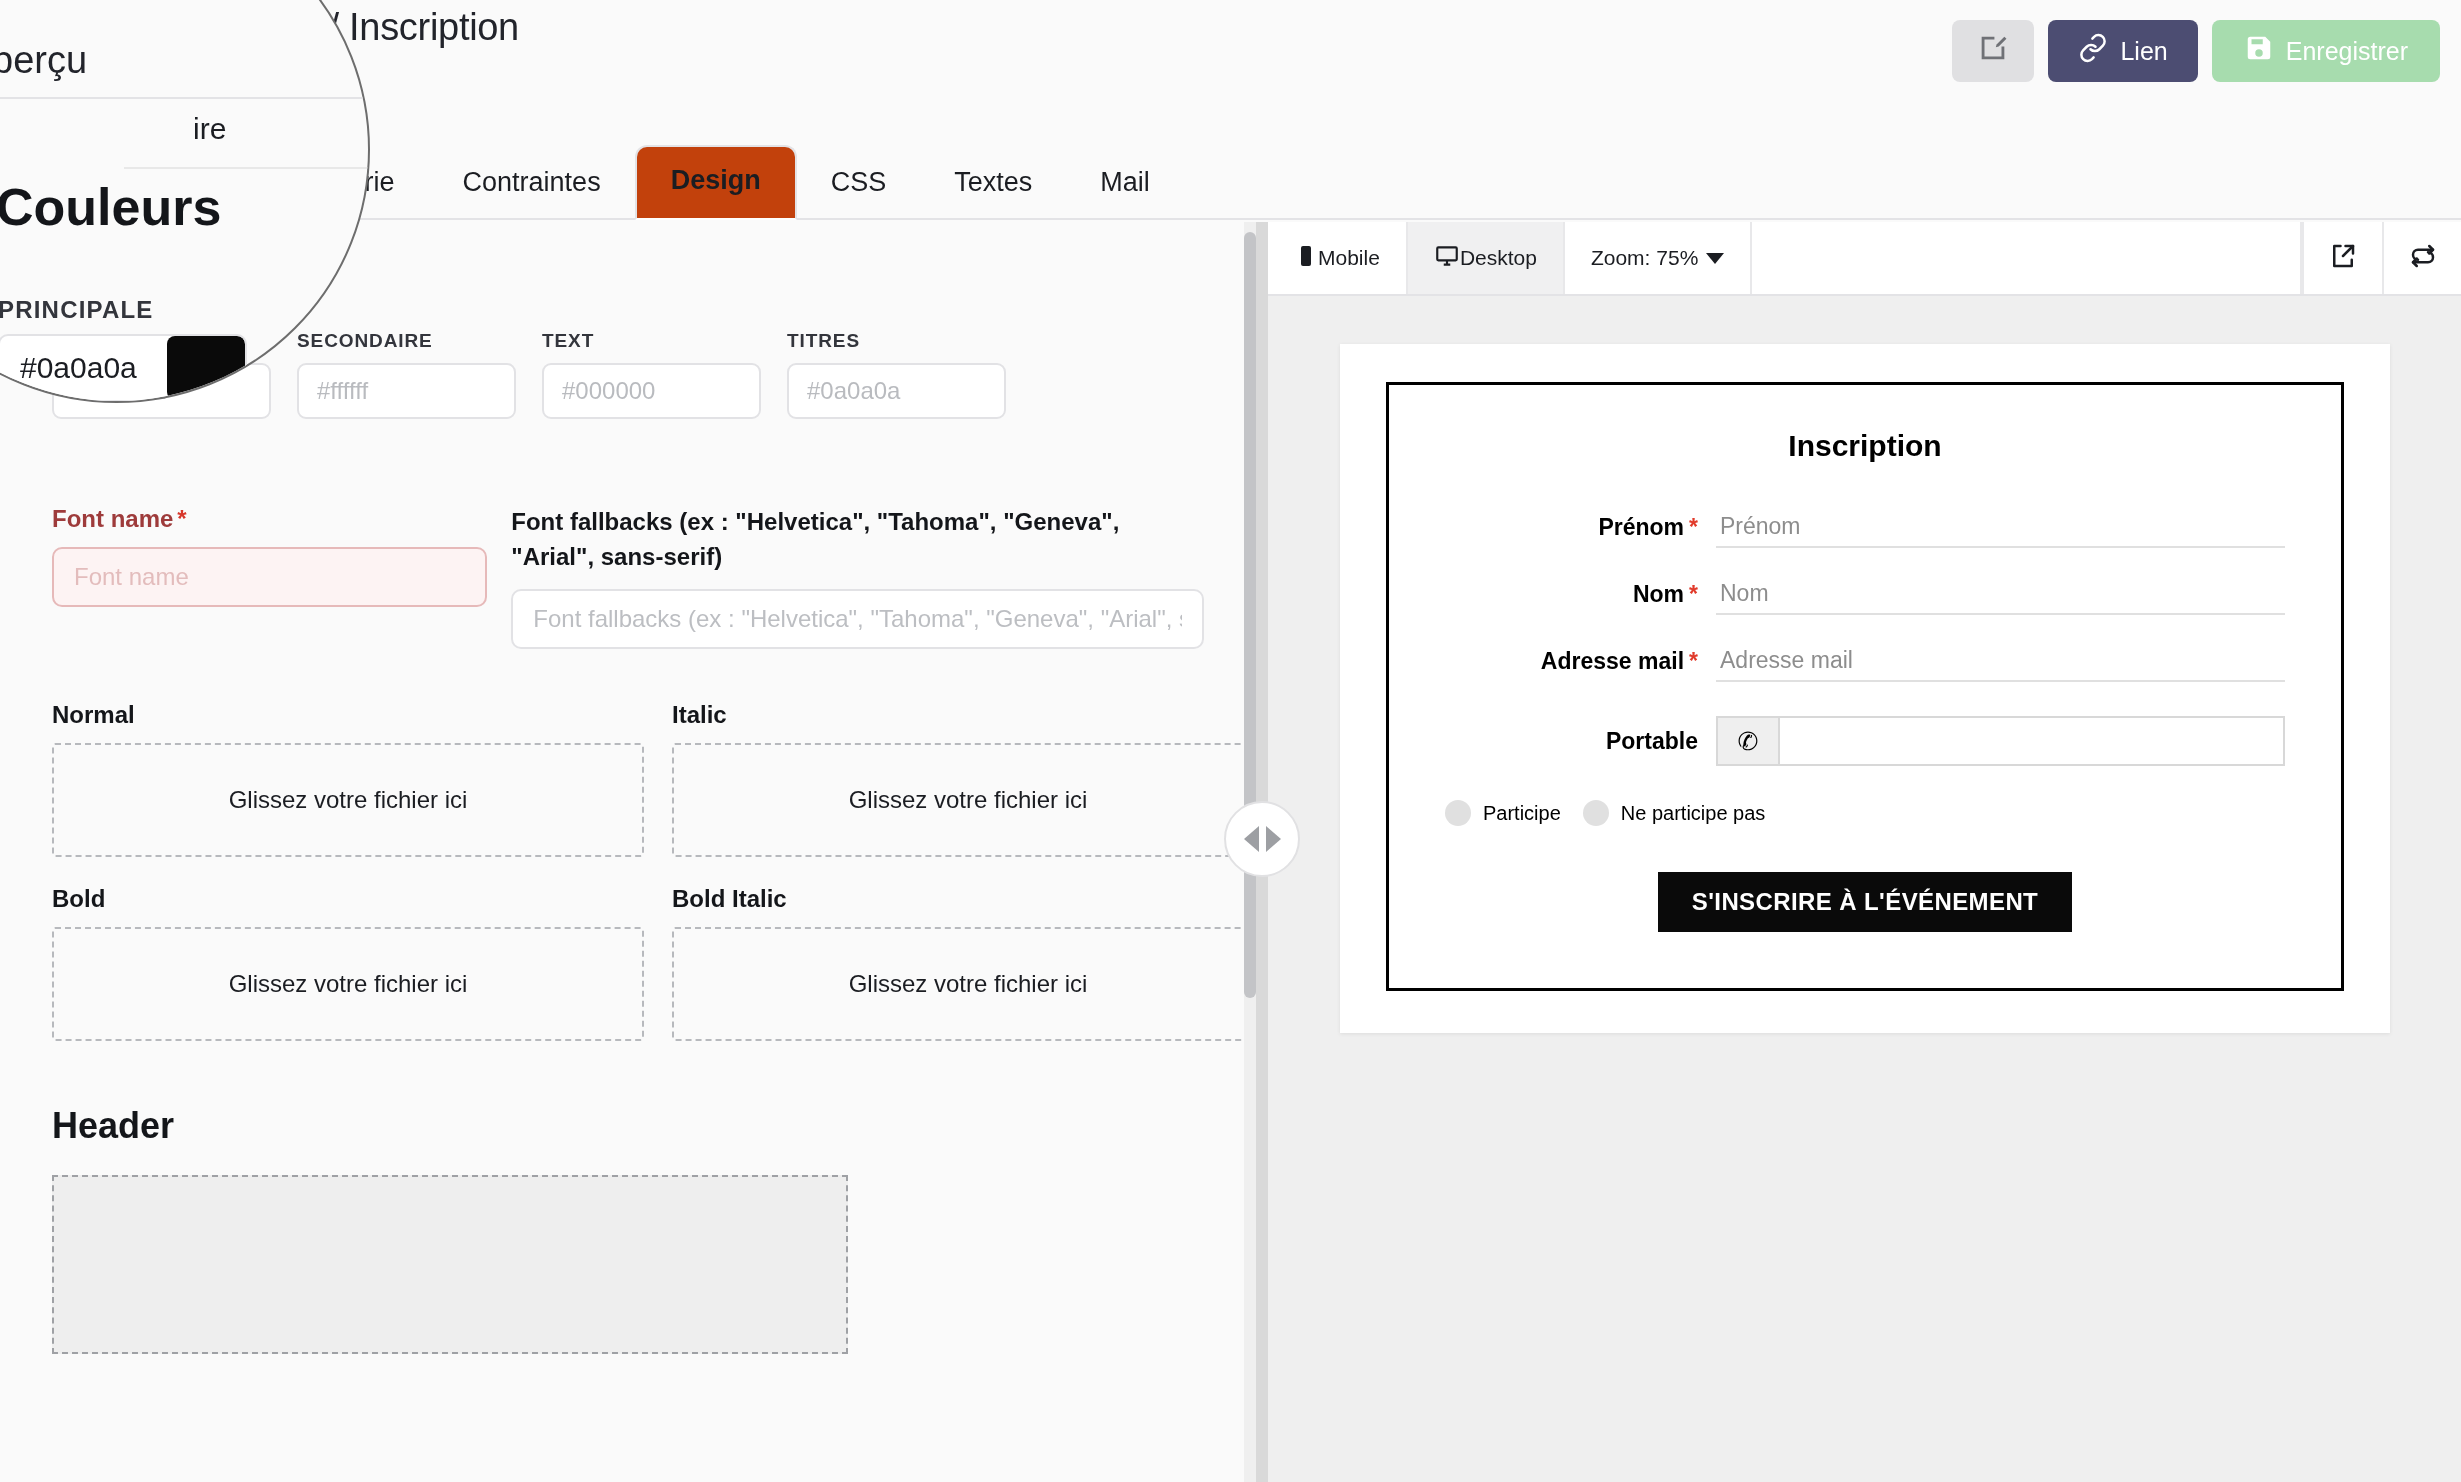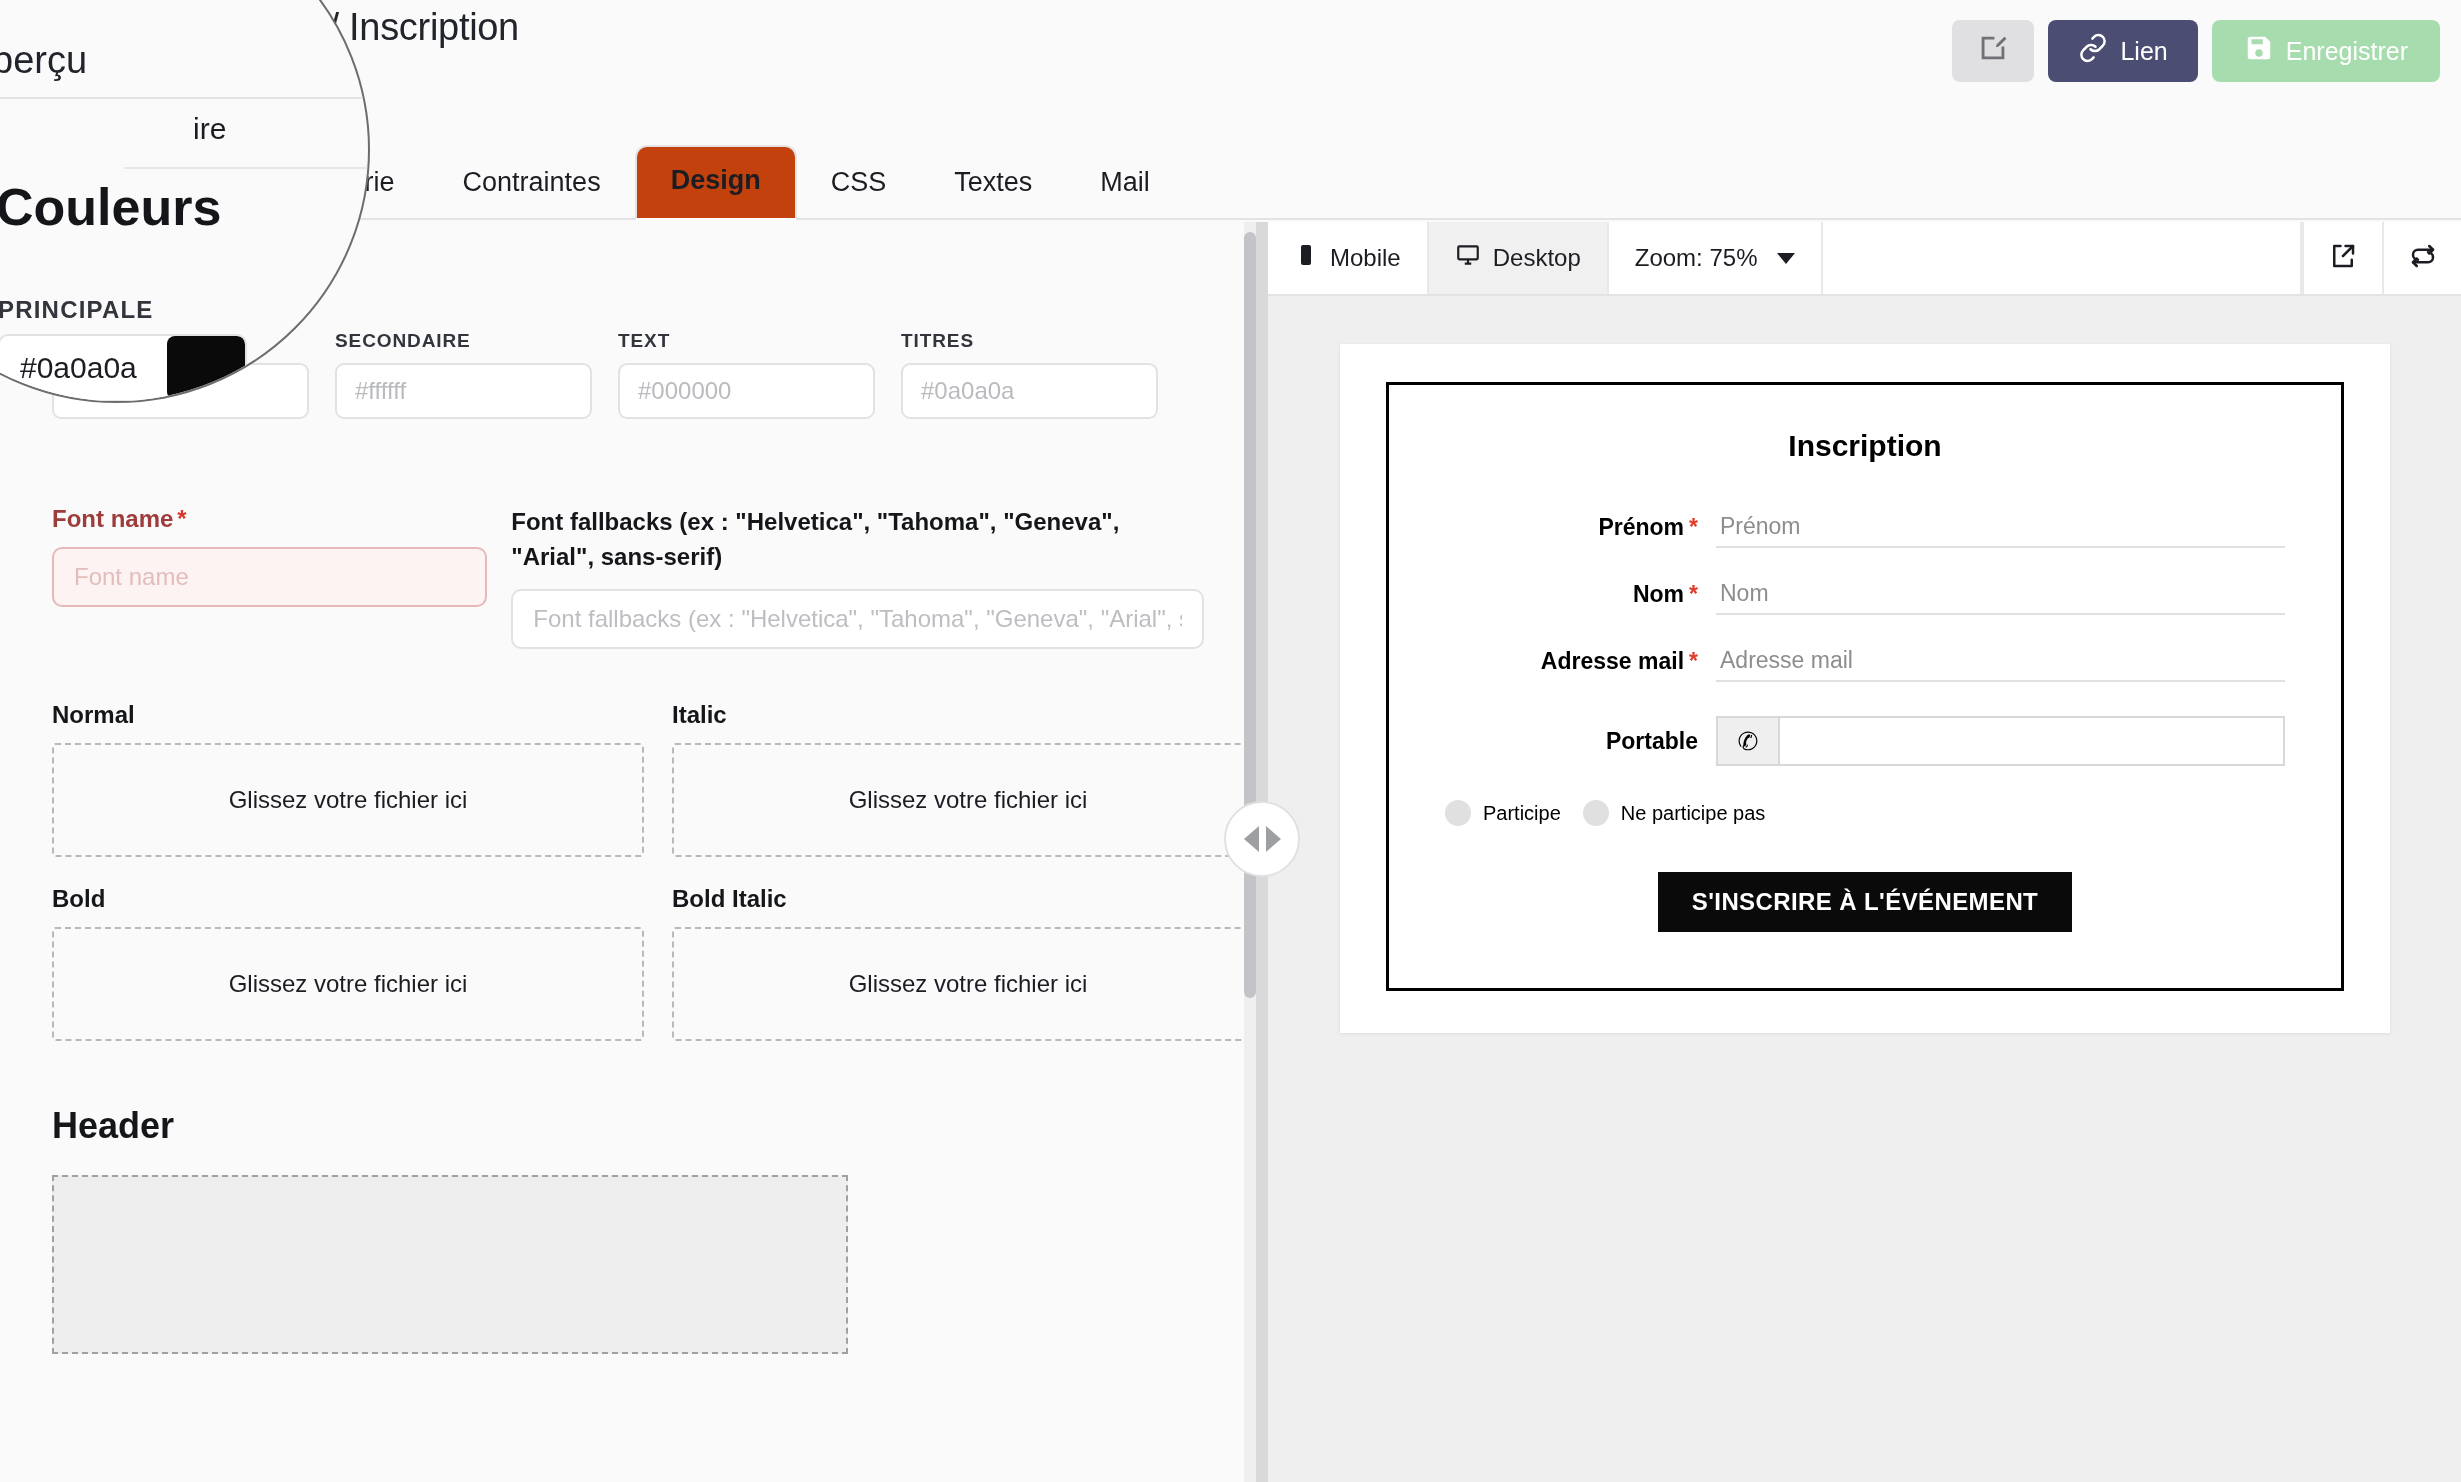--- a/index.html
+++ b/index.html
@@ -90,21 +90,21 @@
   }
 
   .colors-row { display: flex; gap: 26px; align-items: flex-end; }
   .color-field { flex: 0 0 auto; }
   .field-label {
     font-size: 19px; font-weight: bold; color: #33353c;
     letter-spacing: 0.9px; margin-bottom: 11px; text-transform: uppercase;
   }
   .color-input-wrap {
     display: flex; align-items: stretch;
-    width: 257px; height: 56px;
+    width: 219px; height: 56px;
     border: 2px solid #e2e2e5; border-radius: 9px; background: #ffffff;
     overflow: hidden;
   }
   .color-input-wrap input {
     flex: 1; border: none; outline: none; background: transparent;
     font-size: 24px; color: #1b1d22; padding: 0 18px;
     font-family: "Liberation Sans", sans-serif;
   }
   .color-input-wrap input::placeholder { color: #b9bbbf; }
 
@@ -184,22 +184,22 @@
   
   .preview {
     position: absolute; top: 222px; left: 1268px; width: 1194px; height: 1261px;
     background: #ffffff;
   }
   .preview-toolbar {
     display: flex; align-items: stretch; height: 74px;
     border-bottom: 2px solid #e3e3e6; background: #ffffff;
   }
   .pv-btn {
-    display: flex; align-items: center; gap: 12px;
-    padding: 0 26px; font-size: 24px; color: #1b1d22;
+    display: flex; align-items: center; gap: 0;
+    padding: 0 26px; font-size: 21px; color: #1b1d22;
     border-right: 2px solid #e8e8ea; cursor: pointer; background: #ffffff;
   }
   .pv-btn.active { background: #f0f0f1; }
   .pv-spacer { flex: 1; border-right: 2px solid #e8e8ea; }
   .pv-icon-btn {
     width: 80px; display: flex; align-items: center; justify-content: center;
     border-left: 2px solid #e8e8ea; cursor: pointer;
   }
   .pv-icon-btn:first-of-type { border-left: none; }
   .caret {

